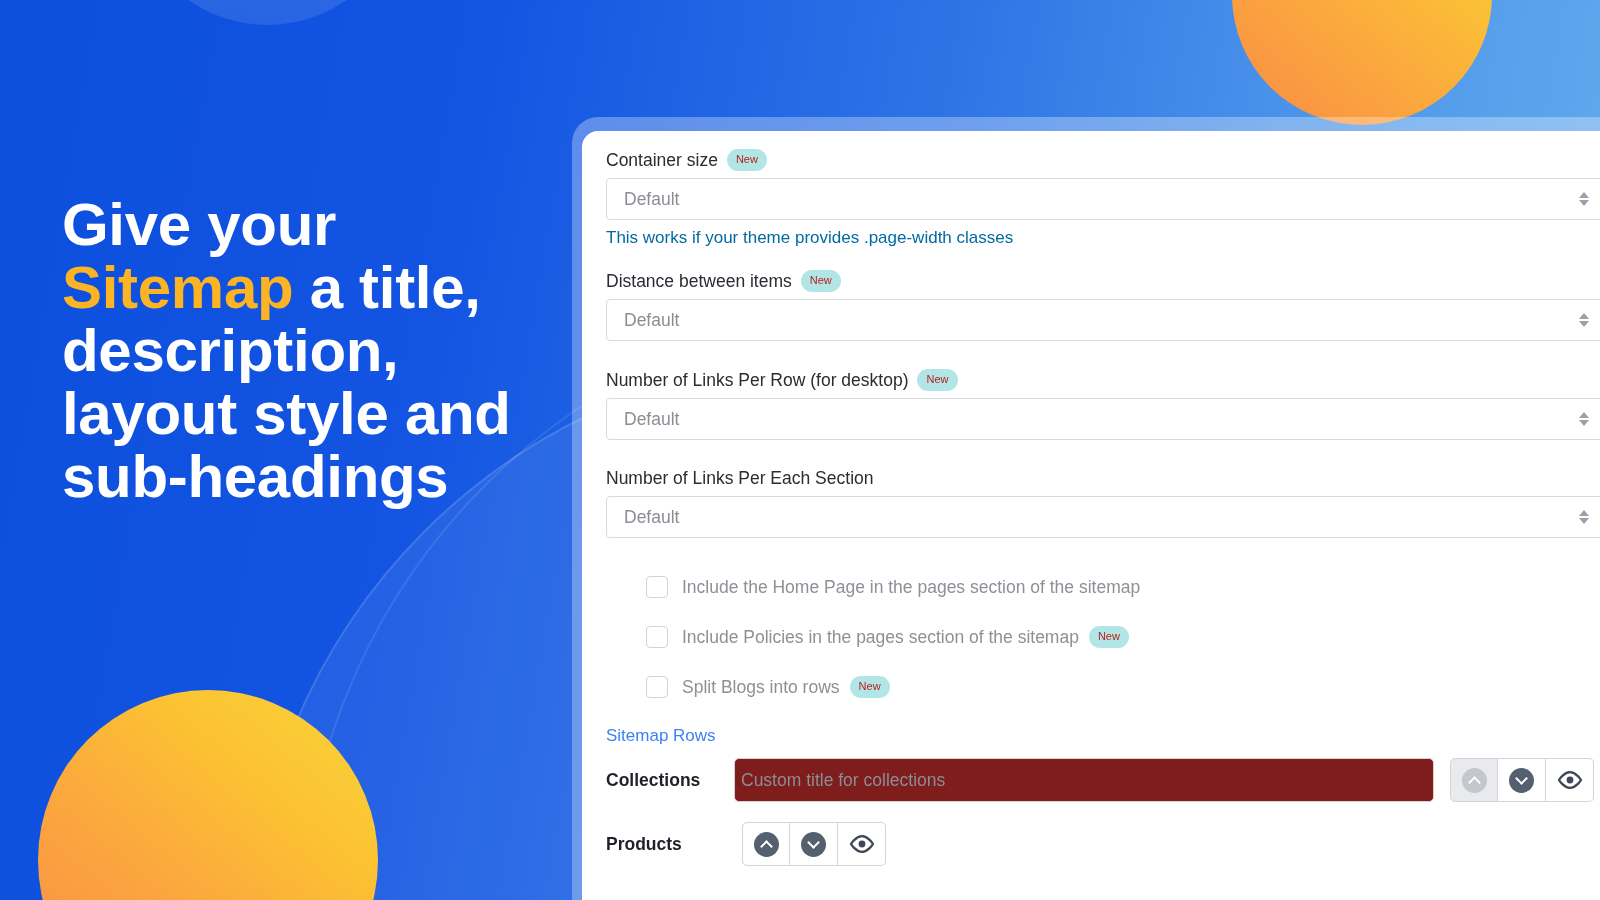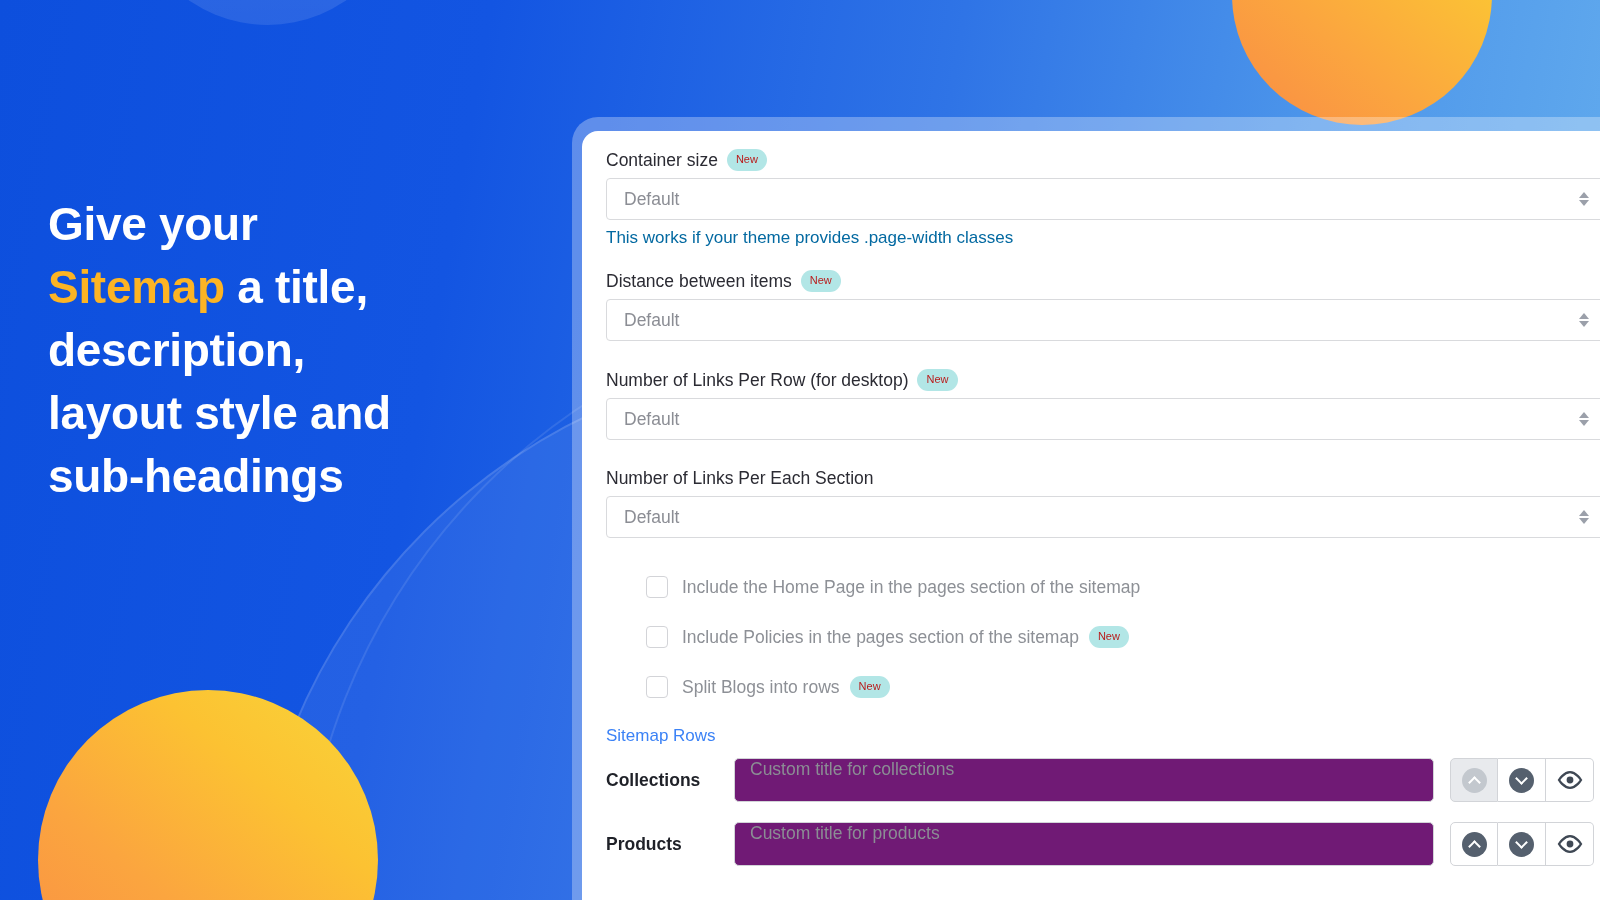--- a/index.html
+++ b/index.html
@@ -33,23 +33,23 @@
     left: 38px; top: 690px; width: 340px; height: 340px; border-radius: 50%;
     background: linear-gradient(40deg, #f98b45 0%, #fba53f 38%, #fcc232 70%, #f8d53a 100%);
   }
   .sun-tr {
     left: 1232px; top: -135px; width: 260px; height: 260px; border-radius: 50%;
     background: linear-gradient(40deg, #f98b45 0%, #fba53f 35%, #fbc235 72%, #f7d33c 100%);
   }
 
   
   .headline {
-    position: absolute; left: 48px; top: 193px; width: 470px;
+    position: absolute; left: 62px; top: 193px; width: 470px;
     color: #ffffff;
-    font-size: 46px; line-height: 63px; font-weight: 700;
+    font-size: 60px; line-height: 63px; font-weight: 700;
     letter-spacing: -0.3px;
   }
   .headline .accent { color: #fcb424; }
 
   
   .panel-glow {
     position: absolute; left: 572px; top: 117px; width: 1028px; height: 783px;
     background: rgba(255,255,255,0.30);
     border-top-left-radius: 26px;
   }
@@ -102,21 +102,21 @@
 
   
   .rows-title { font-size: 17px; color: #3b82f6; margin-bottom: 12px; }
   .srow { display: flex; align-items: center; margin-bottom: 20px; gap: 8px; }
   .srow-label {
     width: 120px; flex: 0 0 120px;
     font-size: 17.5px; font-weight: 700; color: #1f2128;
   }
   .srow-input {
     width: 700px; height: 44px; border: 1px solid #d2d4d8; border-radius: 5px;
-    background: #701a75; display: flex; align-items: flex-start; padding-left: 15px;
+    background: #7f1d1d; display: flex; align-items: center; padding-left: 6px;
     font-size: 17.5px; color: #8b8d94;
   }
   .btn-group { display: flex; margin-left: 8px; }
   .icon-btn {
     width: 48px; height: 44px; border: 1px solid #d2d4d8; background: #fff;
     display: flex; align-items: center; justify-content: center;
   }
   .icon-btn + .icon-btn { border-left: none; }
   .icon-btn:first-child { border-radius: 5px 0 0 5px; }
   .icon-btn:last-child { border-radius: 0 5px 5px 0; }
@@ -262,23 +262,20 @@
           <svg class="eye-outer" width="26" height="18" viewBox="0 0 26 18">
             <path d="M13 1.2C6.6 1.2 2 9 2 9s4.6 7.8 11 7.8S24 9 24 9 19.4 1.2 13 1.2z" fill="none" stroke="#3f4854" stroke-width="2.3"></path>
             <circle cx="13" cy="9" r="3.4" fill="#3f4854"></circle>
           </svg>
         </div>
       </div>
     </div>
 
     <div class="srow">
       <div class="srow-label">Products</div>
-      <div class="srow-input">
-        <span>Custom title for products</span>
-      </div>
       <div class="btn-group">
         <div class="icon-btn">
           <span class="circ">
               <span class="chev up"></span>
             </span>
         </div>
         <div class="icon-btn">
           <span class="circ">
               <span class="chev down"></span>
             </span>

